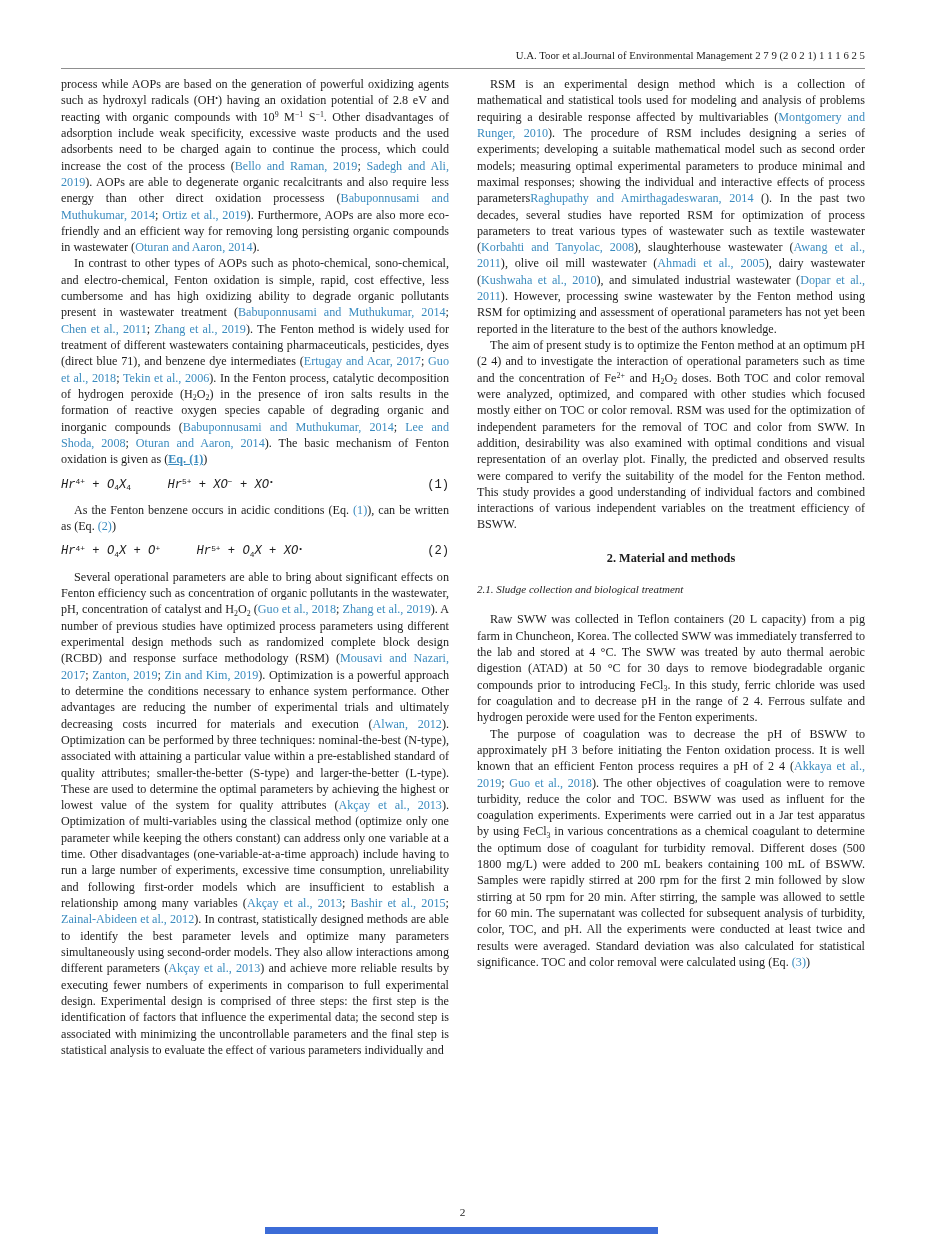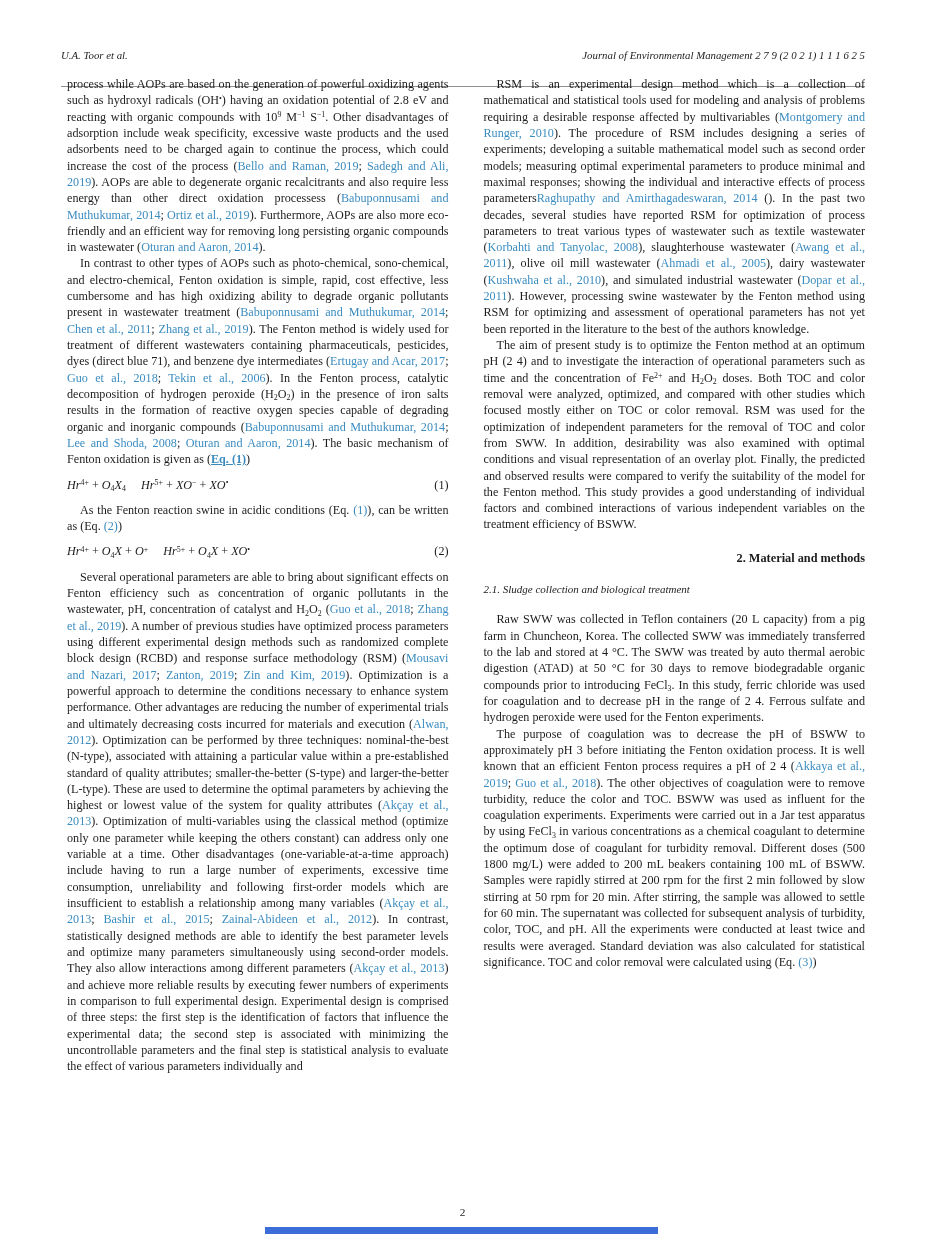--- a/index.html
+++ b/index.html
@@ -7,49 +7,49 @@
   body {
     width: 925px; height: 1234px;
     position: relative; overflow: hidden;
     font-family: "Liberation Serif", serif;
     color: #1c1c1c;
     -webkit-font-smoothing: antialiased;
   }
   .page { position: absolute; inset: 0; background: #ffffff; }
   .header {
     position: absolute; top: 49px; left: 61px; right: 60px;
-    display: flex; justify-content: space-between; align-items: flex-end;
-    font-style: italic; font-size: 10.8px; color: #1c1c1c;
-    padding-bottom: 25px; border-bottom: 1px solid #8f8f8f;
+    display: flex; justify-content: flex-end; align-items: flex-end;
+    font-size: 10.8px; color: #1c1c1c;
+    padding-bottom: 7px; border-bottom: 1px solid #8f8f8f;
   }
   .columns {
-    position: absolute; top: 76px; left: 67px; right: 60px;
-    display: flex; gap: 35px;
+    position: absolute; top: 76px; left: 61px; right: 60px;
+    display: flex; gap: 28px;
   }
   .col {
     flex: 1; min-width: 0;
     font-size: 12.15px; line-height: 16.32px;
     text-align: justify;
   }
   .para { margin: 0; }
   .para.indent { text-indent: 13px; }
   .seg { }
   .link { color: var(--link-color, #3a8bbf); cursor: pointer; }
   .bold { font-weight: bold; text-decoration: underline; }
   .italic { font-style: italic; }
   .sup { font-size: 0.65em; position: relative; top: -0.45em; line-height: 0; }
   .sub { font-size: 0.65em; position: relative; top: 0.28em; line-height: 0; }
   .equation {
     display: flex; justify-content: space-between; align-items: center;
-    margin: 9px 0 9px 0; text-align: left;
+    margin: 9px 0 9px 0; text-align: left; font-family: Liberation Mono, monospace;
   }
   .eq-body { }
   .eq-num { font-style: normal; }
   .section-heading {
-    font-size: 12.3px; font-weight: bold; text-align: right;
+    font-size: 12.3px; font-weight: bold; text-align: center;
     margin: 17px 0 15px 0;
   }
   .subsection-heading {
     font-size: 11px; font-weight: normal; font-style: italic; text-align: left;
     margin: 15px 0 14px 0;
   }
   .footer {
     position: absolute; bottom: 16px; left: 0; right: 0;
     text-align: center; font-size: 11.3px; color: #1c1c1c;
   }
@@ -70,21 +70,21 @@
   </div>
 
   <div class="columns">
     <div class="col">
         <p class="para"><span class="seg">process while AOPs are based on the generation of powerful oxidizing agents such as hydroxyl radicals (OH</span><span class="seg sup">•</span><span class="seg">) having an oxidation potential of 2.8 eV and reacting with organic compounds with 10</span><span class="seg sup">9</span><span class="seg"> M</span><span class="seg sup">−1</span><span class="seg"> S</span><span class="seg sup">−1</span><span class="seg">. Other disadvantages of adsorption include weak specificity, excessive waste products and the used adsorbents need to be charged again to continue the process, which could increase the cost of the process (</span><span class="seg link">Bello and Raman, 2019</span><span class="seg">; </span><span class="seg link">Sadegh and Ali, 2019</span><span class="seg">). AOPs are able to degenerate organic recalcitrants and also require less energy than other direct oxidation processess (</span><span class="seg link">Babuponnusami and Muthukumar, 2014</span><span class="seg">; </span><span class="seg link">Ortiz et al., 2019</span><span class="seg">). Furthermore, AOPs are also more eco-friendly and an efficient way for removing long persisting organic compounds in wastewater (</span><span class="seg link">Oturan and Aaron, 2014</span><span class="seg">).</span></p>
         <p class="para indent"><span class="seg">In contrast to other types of AOPs such as photo-chemical, sono-chemical, and electro-chemical, Fenton oxidation is simple, rapid, cost effective, less cumbersome and has high oxidizing ability to degrade organic pollutants present in wastewater treatment (</span><span class="seg link">Babuponnusami and Muthukumar, 2014</span><span class="seg">; </span><span class="seg link">Chen et al., 2011</span><span class="seg">; </span><span class="seg link">Zhang et al., 2019</span><span class="seg">). The Fenton method is widely used for treatment of different wastewaters containing pharmaceuticals, pesticides, dyes (direct blue 71), and benzene dye intermediates (</span><span class="seg link">Ertugay and Acar, 2017</span><span class="seg">; </span><span class="seg link">Guo et al., 2018</span><span class="seg">; </span><span class="seg link">Tekin et al., 2006</span><span class="seg">). In the Fenton process, catalytic decomposition of hydrogen peroxide (H</span><span class="seg sub">2</span><span class="seg">O</span><span class="seg sub">2</span><span class="seg">) in the presence of iron salts results in the formation of reactive oxygen species capable of degrading organic and inorganic compounds (</span><span class="seg link">Babuponnusami and Muthukumar, 2014</span><span class="seg">; </span><span class="seg link">Lee and Shoda, 2008</span><span class="seg">; </span><span class="seg link">Oturan and Aaron, 2014</span><span class="seg">). The basic mechanism of Fenton oxidation is given as (</span><span class="seg link bold">Eq. (1)</span><span class="seg">)</span></p>
         <div class="equation">
           <span class="eq-body"><span class="seg italic">Hr</span><span class="seg sup">4+</span><span class="seg"> + </span><span class="seg italic">O</span><span class="seg sub">4</span><span class="seg italic">X</span><span class="seg sub">4</span><span class="seg">&nbsp;&nbsp;&nbsp;&nbsp;&nbsp;</span><span class="seg italic">Hr</span><span class="seg sup">5+</span><span class="seg"> + </span><span class="seg italic">XO</span><span class="seg sup">−</span><span class="seg"> + </span><span class="seg italic">XO</span><span class="seg sup">•</span></span>
           <span class="eq-num">(1)</span>
         </div>
-        <p class="para indent"><span class="seg">As the Fenton reaction swine in acidic conditions (Eq. </span><span class="seg link">(1)</span><span class="seg">), can be written as (Eq. </span><span class="seg link">(2)</span><span class="seg">)</span></p>
+        <p class="para indent"><span class="seg">As the Fenton benzene occurs in acidic conditions (Eq. </span><span class="seg link">(1)</span><span class="seg">), can be written as (Eq. </span><span class="seg link">(2)</span><span class="seg">)</span></p>
         <div class="equation">
           <span class="eq-body"><span class="seg italic">Hr</span><span class="seg sup">4+</span><span class="seg"> + </span><span class="seg italic">O</span><span class="seg sub">4</span><span class="seg italic">X</span><span class="seg"> + </span><span class="seg italic">O</span><span class="seg sup">+</span><span class="seg">&nbsp;&nbsp;&nbsp;&nbsp;&nbsp;</span><span class="seg italic">Hr</span><span class="seg sup">5+</span><span class="seg"> + </span><span class="seg italic">O</span><span class="seg sub">4</span><span class="seg italic">X</span><span class="seg"> + </span><span class="seg italic">XO</span><span class="seg sup">•</span></span>
           <span class="eq-num">(2)</span>
         </div>
         <p class="para indent"><span class="seg">Several operational parameters are able to bring about significant effects on Fenton efficiency such as concentration of organic pollutants in the wastewater, pH, concentration of catalyst and H</span><span class="seg sub">2</span><span class="seg">O</span><span class="seg sub">2</span><span class="seg"> (</span><span class="seg link">Guo et al., 2018</span><span class="seg">; </span><span class="seg link">Zhang et al., 2019</span><span class="seg">). A number of previous studies have optimized process parameters using different experimental design methods such as randomized complete block design (RCBD) and response surface methodology (RSM) (</span><span class="seg link">Mousavi and Nazari, 2017</span><span class="seg">; </span><span class="seg link">Zanton, 2019</span><span class="seg">; </span><span class="seg link">Zin and Kim, 2019</span><span class="seg">). Optimization is a powerful approach to determine the conditions necessary to enhance system performance. Other advantages are reducing the number of experimental trials and ultimately decreasing costs incurred for materials and execution (</span><span class="seg link">Alwan, 2012</span><span class="seg">). Optimization can be performed by three techniques: nominal-the-best (N-type), associated with attaining a particular value within a pre-established standard of quality attributes; smaller-the-better (S-type) and larger-the-better (L-type). These are used to determine the optimal parameters by achieving the highest or lowest value of the system for quality attributes (</span><span class="seg link">Akçay et al., 2013</span><span class="seg">). Optimization of multi-variables using the classical method (optimize only one parameter while keeping the others constant) can address only one variable at a time. Other disadvantages (one-variable-at-a-time approach) include having to run a large number of experiments, excessive time consumption, unreliability and following first-order models which are insufficient to establish a relationship among many variables (</span><span class="seg link">Akçay et al., 2013</span><span class="seg">; </span><span class="seg link">Bashir et al., 2015</span><span class="seg">; </span><span class="seg link">Zainal-Abideen et al., 2012</span><span class="seg">). In contrast, statistically designed methods are able to identify the best parameter levels and optimize many parameters simultaneously using second-order models. They also allow interactions among different parameters (</span><span class="seg link">Akçay et al., 2013</span><span class="seg">) and achieve more reliable results by executing fewer numbers of experiments in comparison to full experimental design. Experimental design is comprised of three steps: the first step is the identification of factors that influence the experimental data; the second step is associated with minimizing the uncontrollable parameters and the final step is statistical analysis to evaluate the effect of various parameters individually and</span></p>
       </div>
     <div class="col">
         <p class="para indent"><span class="seg">RSM is an experimental design method which is a collection of mathematical and statistical tools used for modeling and analysis of problems requiring a desirable response affected by multivariables (</span><span class="seg link">Montgomery and Runger, 2010</span><span class="seg">). The procedure of RSM includes designing a series of experiments; developing a suitable mathematical model such as second order models; measuring optimal experimental parameters to produce minimal and maximal responses; showing the individual and interactive effects of process parameters</span><span class="seg link">Raghupathy and Amirthagadeswaran, 2014</span><span class="seg"> (). In the past two decades, several studies have reported RSM for optimization of process parameters to treat various types of wastewater such as textile wastewater (</span><span class="seg link">Korbahti and Tanyolac, 2008</span><span class="seg">), slaughterhouse wastewater (</span><span class="seg link">Awang et al., 2011</span><span class="seg">), olive oil mill wastewater (</span><span class="seg link">Ahmadi et al., 2005</span><span class="seg">), dairy wastewater (</span><span class="seg link">Kushwaha et al., 2010</span><span class="seg">), and simulated industrial wastewater (</span><span class="seg link">Dopar et al., 2011</span><span class="seg">). However, processing swine wastewater by the Fenton method using RSM for optimizing and assessment of operational parameters has not yet been reported in the literature to the best of the authors  knowledge.</span></p>
         <p class="para indent"><span class="seg">The aim of present study is to optimize the Fenton method at an optimum pH (2 4) and to investigate the interaction of operational parameters such as time and the concentration of Fe</span><span class="seg sup">2+</span><span class="seg"> and H</span><span class="seg sub">2</span><span class="seg">O</span><span class="seg sub">2</span><span class="seg"> doses. Both TOC and color removal were analyzed, optimized, and compared with other studies which focused mostly either on TOC or color removal. RSM was used for the optimization of independent parameters for the removal of TOC and color from SWW. In addition, desirability was also examined with optimal conditions and visual representation of an overlay plot. Finally, the predicted and observed results were compared to verify the suitability of the model for the Fenton method. This study provides a good understanding of individual factors and combined interactions of various independent variables on the treatment efficiency of BSWW.</span></p>
         <h2 class="section-heading">2. Material and methods</h2>

